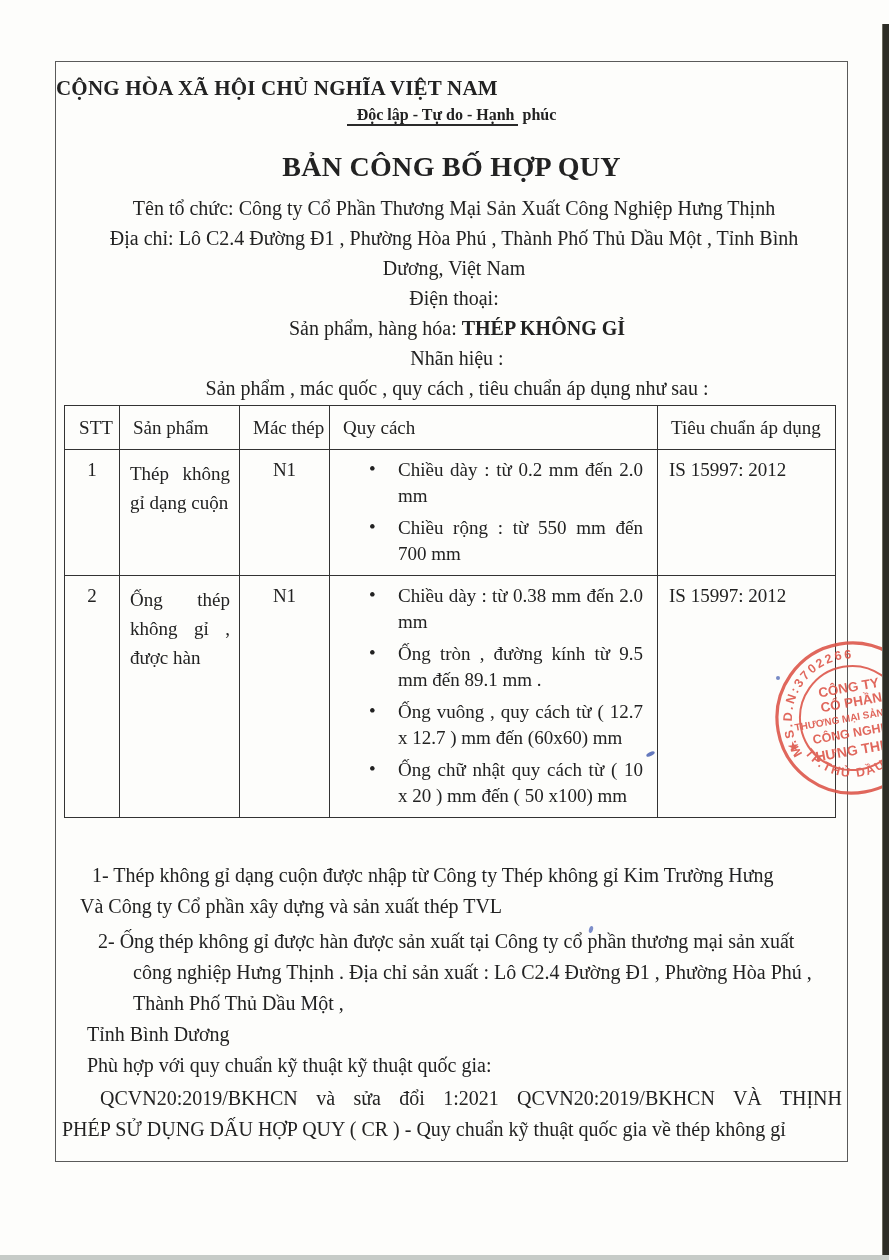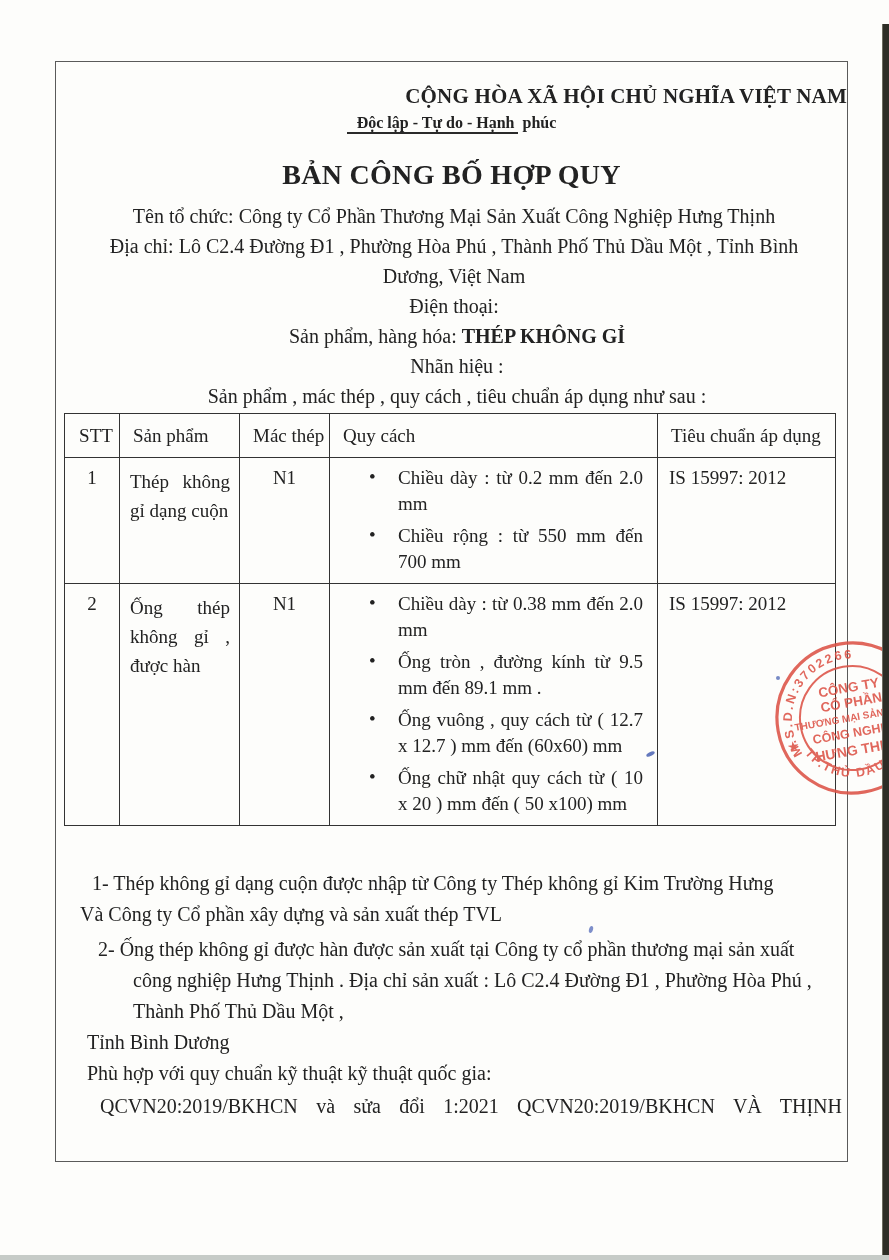--- a/index.html
+++ b/index.html
@@ -3,21 +3,21 @@
 <meta charset="utf-8">
 <style>
   * { margin:0; padding:0; box-sizing:border-box; }
   html,body { width:889px; }
   body { font-family:"Liberation Serif","DejaVu Serif",serif; color:#222; background:#e8e8e8; }
   .scan { position:relative; width:889px; height:1260px; background:#fdfdfb; overflow:hidden; }
 
   
   .frame { position:absolute; left:55px; top:61px; width:793px; height:1101px; border:1px solid #5a5a5a; background:transparent; }
 
-  .h-national { margin-top:21px; text-align:right; font-weight:bold; font-size:21px; line-height:26px; letter-spacing:.2px; }
+  .h-national { margin-top:13px; text-align:left; font-weight:bold; font-size:21px; line-height:26px; letter-spacing:.2px; }
   .h-motto { margin-top:2px; text-align:center; font-weight:bold; font-size:16px; line-height:24px; }
   .h-motto .u { border-bottom:2px solid #2a2a2a; padding:0 4px 1px 10px; }
   .doc-title { margin-top:24px; text-align:center; font-weight:bold; font-size:28px; line-height:32px; letter-spacing:.3px; }
   .doc-no { margin-top:8px; text-align:center; font-size:20px; line-height:24px; }
 
   .info { margin:10px 28px 0 33px; font-size:20px; line-height:30px; }
   .info p { text-align:center; }
   .info .indent2 { margin-left:6px; }
   .b { font-weight:bold; }
 
@@ -66,21 +66,21 @@
     <div class="h-motto"><span class="u">Độc lập - Tự do - Hạnh</span><span> phúc</span></div>
 
     <div class="doc-title">BẢN CÔNG BỐ HỢP QUY</div>
 
     <div class="info">
       <p>Tên tổ chức: Công ty Cổ Phần Thương Mại Sản Xuất Công Nghiệp Hưng Thịnh</p>
       <p>Địa chỉ: Lô C2.4 Đường Đ1 , Phường Hòa Phú , Thành Phố Thủ Dầu Một , Tỉnh Bình Dương, Việt Nam</p>
       <p>Điện thoại:</p>
       <p class="indent2"><span>Sản phẩm, hàng hóa: </span><span class="b">THÉP KHÔNG GỈ</span></p>
       <p class="indent2">Nhãn hiệu :</p>
-      <p class="indent2">Sản phẩm , mác thép , quy cách , tiêu chuẩn áp dụng như sau :</p>
+      <p class="indent2">Sản phẩm , mác quốc , quy cách , tiêu chuẩn áp dụng như sau :</p>
     </div>
 
     <table class="spec">
       <tbody>
           <tr class="hdr">
         <td class="c-stt hc">STT</td>
         <td class="c-sp">Sản phẩm</td>
         <td class="c-mt">Mác thép</td>
         <td class="c-qc" style="padding-left:13px;">Quy cách</td>
         <td class="c-tc">Tiêu chuẩn áp dụng</td>
@@ -115,20 +115,21 @@
       </table>
 
     <div class="fn fn1-l1">1-  Thép không gỉ dạng cuộn được nhập từ Công ty Thép không gỉ Kim Trường Hưng</div>
     <div class="fn fn1-l2">Và Công ty Cổ phần xây dựng và sản xuất thép TVL</div>
     <div class="fn fn2-l1">2-  Ống thép không gỉ được hàn được sản xuất tại Công ty cổ phần thương mại sản xuất</div>
     <div class="fn fn2-l2">công nghiệp Hưng Thịnh . Địa chỉ sản xuất : Lô C2.4 Đường Đ1 , Phường Hòa Phú ,</div>
     <div class="fn fn2-l3">Thành Phố Thủ Dầu Một ,</div>
     <div class="fn province">Tỉnh Bình Dương</div>
     <div class="fn conf-intro">Phù hợp với quy chuẩn kỹ thuật kỹ thuật quốc gia:</div>
     <div class="fn qcvn-l1">QCVN20:2019/BKHCN và sửa đổi 1:2021 QCVN20:2019/BKHCN VÀ THỊNH</div>
+    <div class="fn qcvn-l2">PHÉP SỬ DỤNG DẤU HỢP QUY ( CR ) -  Quy chuẩn kỹ thuật quốc gia về thép không gỉ</div>
   </div>
 
   <svg class="stamp" viewBox="-92 -92 184 184">
     <g transform="rotate(-10)" fill="#dd5347" stroke="none" font-family="Liberation Sans, sans-serif" font-weight="bold">
       <circle cx="0" cy="0" r="75" fill="none" stroke="#dd5347" stroke-width="3.2"></circle>
       <circle cx="0" cy="0" r="52" fill="none" stroke="#dd5347" stroke-width="2"></circle>
       <defs>
         <path id="arcTop" d="M -53.9 28.6 A 61 61 0 1 1 55.3 -25.8" fill="none"></path>
         <path id="arcBottom" d="M -56.4 17.3 A 59 59 0 0 0 56.4 17.3" fill="none"></path>
       </defs>

